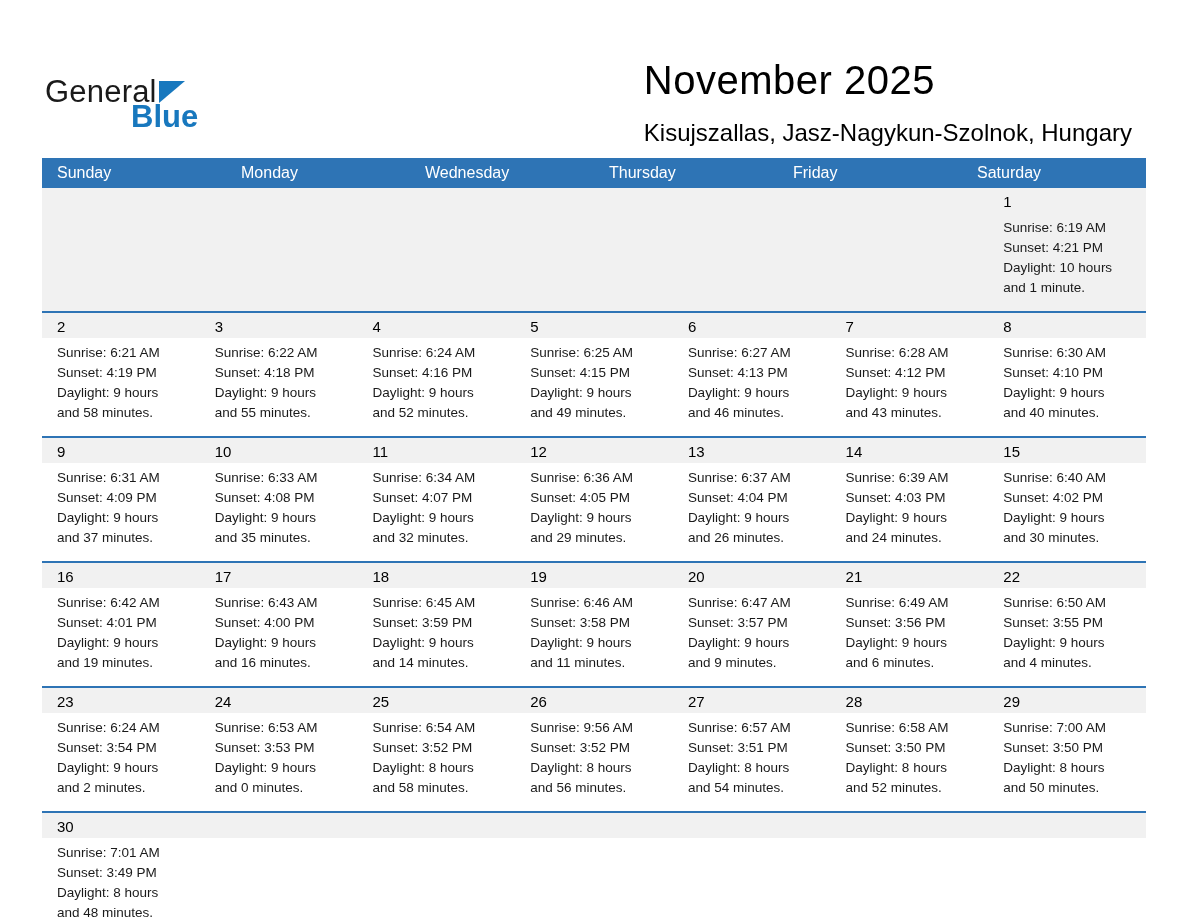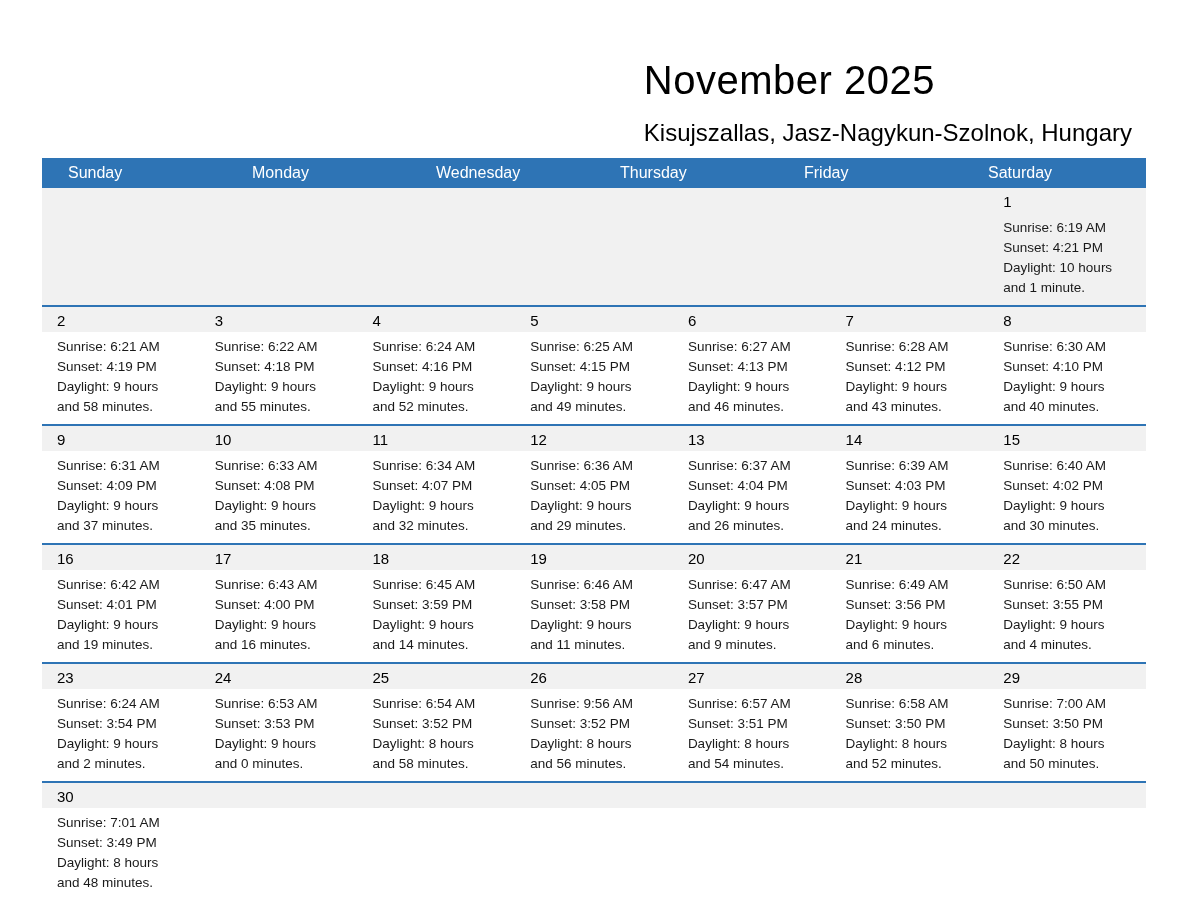--- a/index.html
+++ b/index.html
@@ -23,41 +23,48 @@
   }
   .logo-blue { display: block; font-size: 31px; font-weight: 600; color: var(--logo-blue, #1878BE); margin-left: 86px; margin-top: -6px; }
 
   .titles { position: absolute; right: 14px; top: 58px; text-align: left; }
   .titles h1 { font-size: 40px; font-weight: 400; color: #000; letter-spacing: 0.5px; }
   .titles h2 { font-size: 24px; font-weight: 500; color: #000; margin-top: 16px; }
 
   
   .calendar { position: absolute; left: 42px; top: 158px; width: 1104px; }
   .weekday-row { display: flex; background: var(--header-blue, #2E74B5); height: 30px; }
-  .weekday-cell { flex: 1; color: #ffffff; font-size: 16px; font-weight: 400; line-height: 30px; padding-left: 26px; }
+  .weekday-cell { flex: 1; color: #ffffff; font-size: 16px; font-weight: 400; line-height: 30px; padding-left: 15px; }
 
   .week-row {
     display: flex;
     border-top: 2px solid var(--header-blue, #2E74B5);
     min-height: 110px;
     background: linear-gradient(var(--band-gray, #F1F1F1) 0, var(--band-gray, #F1F1F1) 25px, #ffffff 25px);
   }
   .week-row.first-week { border-top: none; min-height: 108px; background: var(--band-gray, #F1F1F1); }
   .week-row.last-week { min-height: 157px; border-bottom: 2px solid var(--header-blue, #2E74B5); }
 
   .day-cell { flex: 1; overflow: hidden; }
   .day-num { font-size: 15px; color: #000; height: 25px; line-height: 27px; padding-left: 15px; }
-  .day-details { padding: 5px 4px 7px 15px; font-size: 13.5px; color: #1a1a1a; line-height: 20px; }
+  .day-details { padding: 5px 4px 13px 15px; font-size: 13.5px; color: #1a1a1a; line-height: 20px; }
 </style>
 </head>
 <body>
 
 <div class="page">
 
   <div class="top">
+    <div class="logo">
+      <div class="logo-row">
+        <span class="logo-general">General</span>
+        <span class="logo-triangle"></span>
+      </div>
+      <span class="logo-blue">Blue</span>
+    </div>
     <div class="titles">
       <h1>November 2025</h1>
       <h2>Kisujszallas, Jasz-Nagykun-Szolnok, Hungary</h2>
     </div>
   </div>
 
   <div class="calendar">
     <div class="weekday-row" id="weekday-row">
         <div class="weekday-cell">Sunday</div>
         <div class="weekday-cell">Monday</div>

